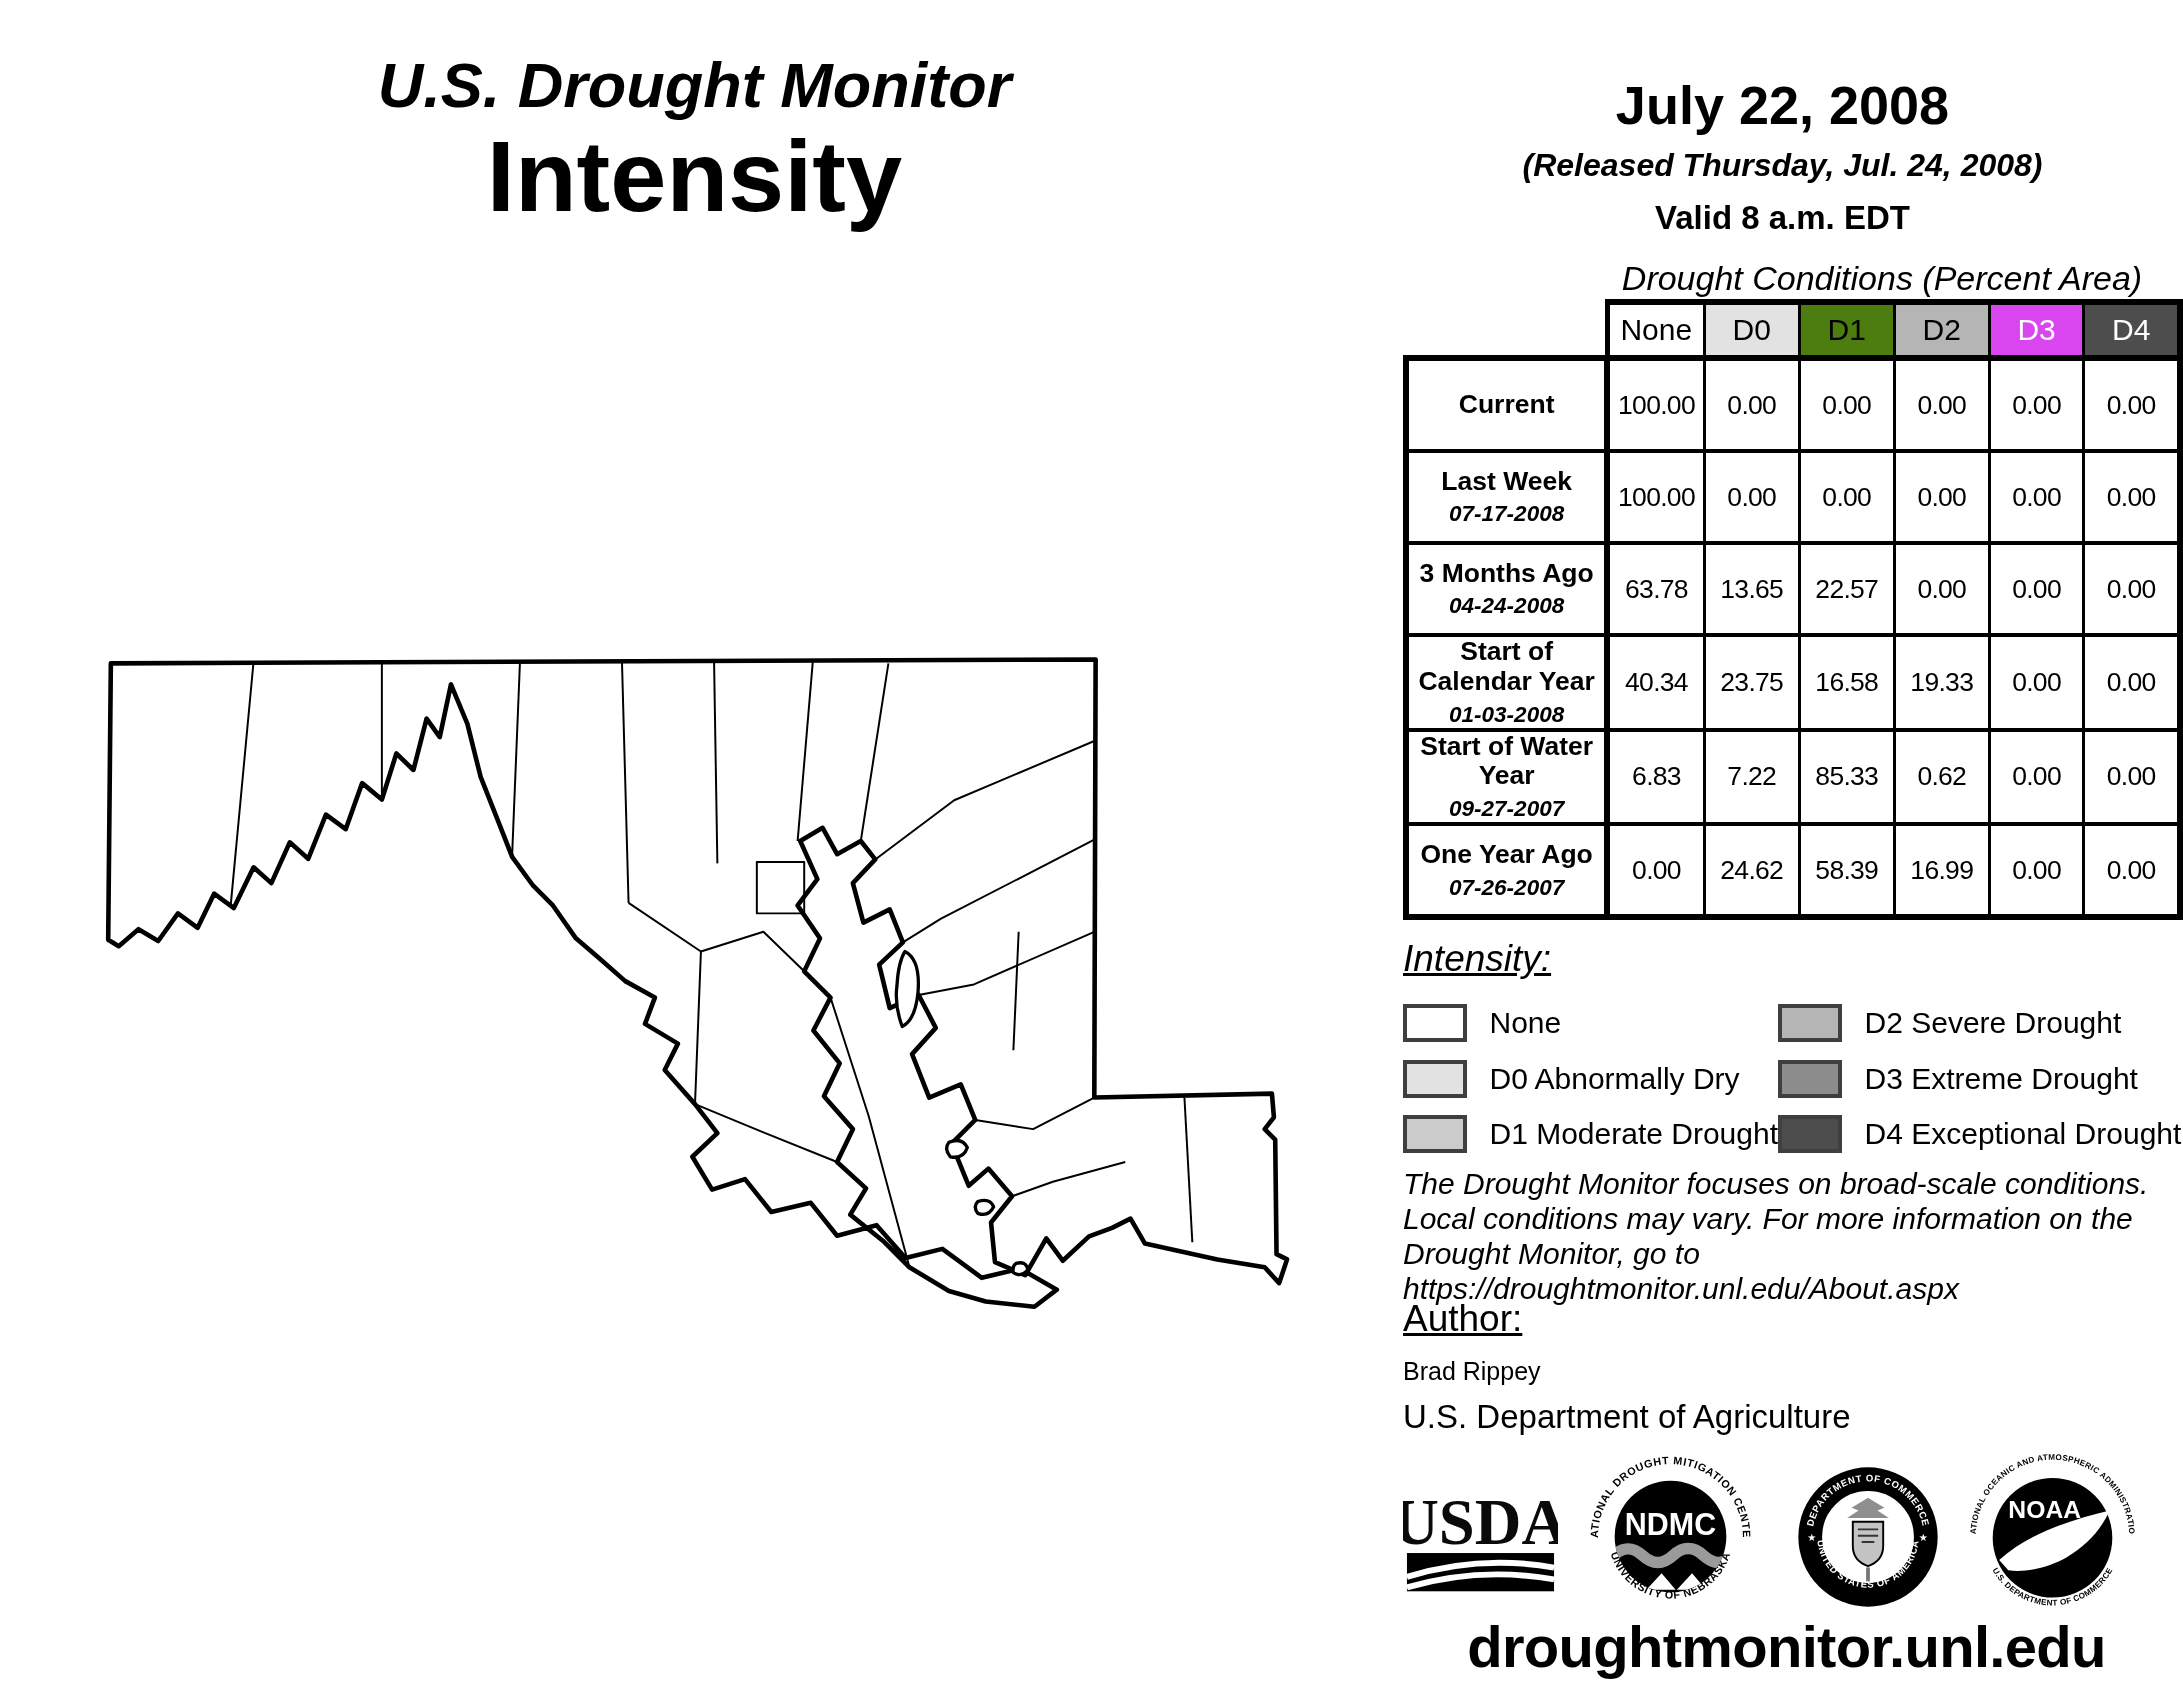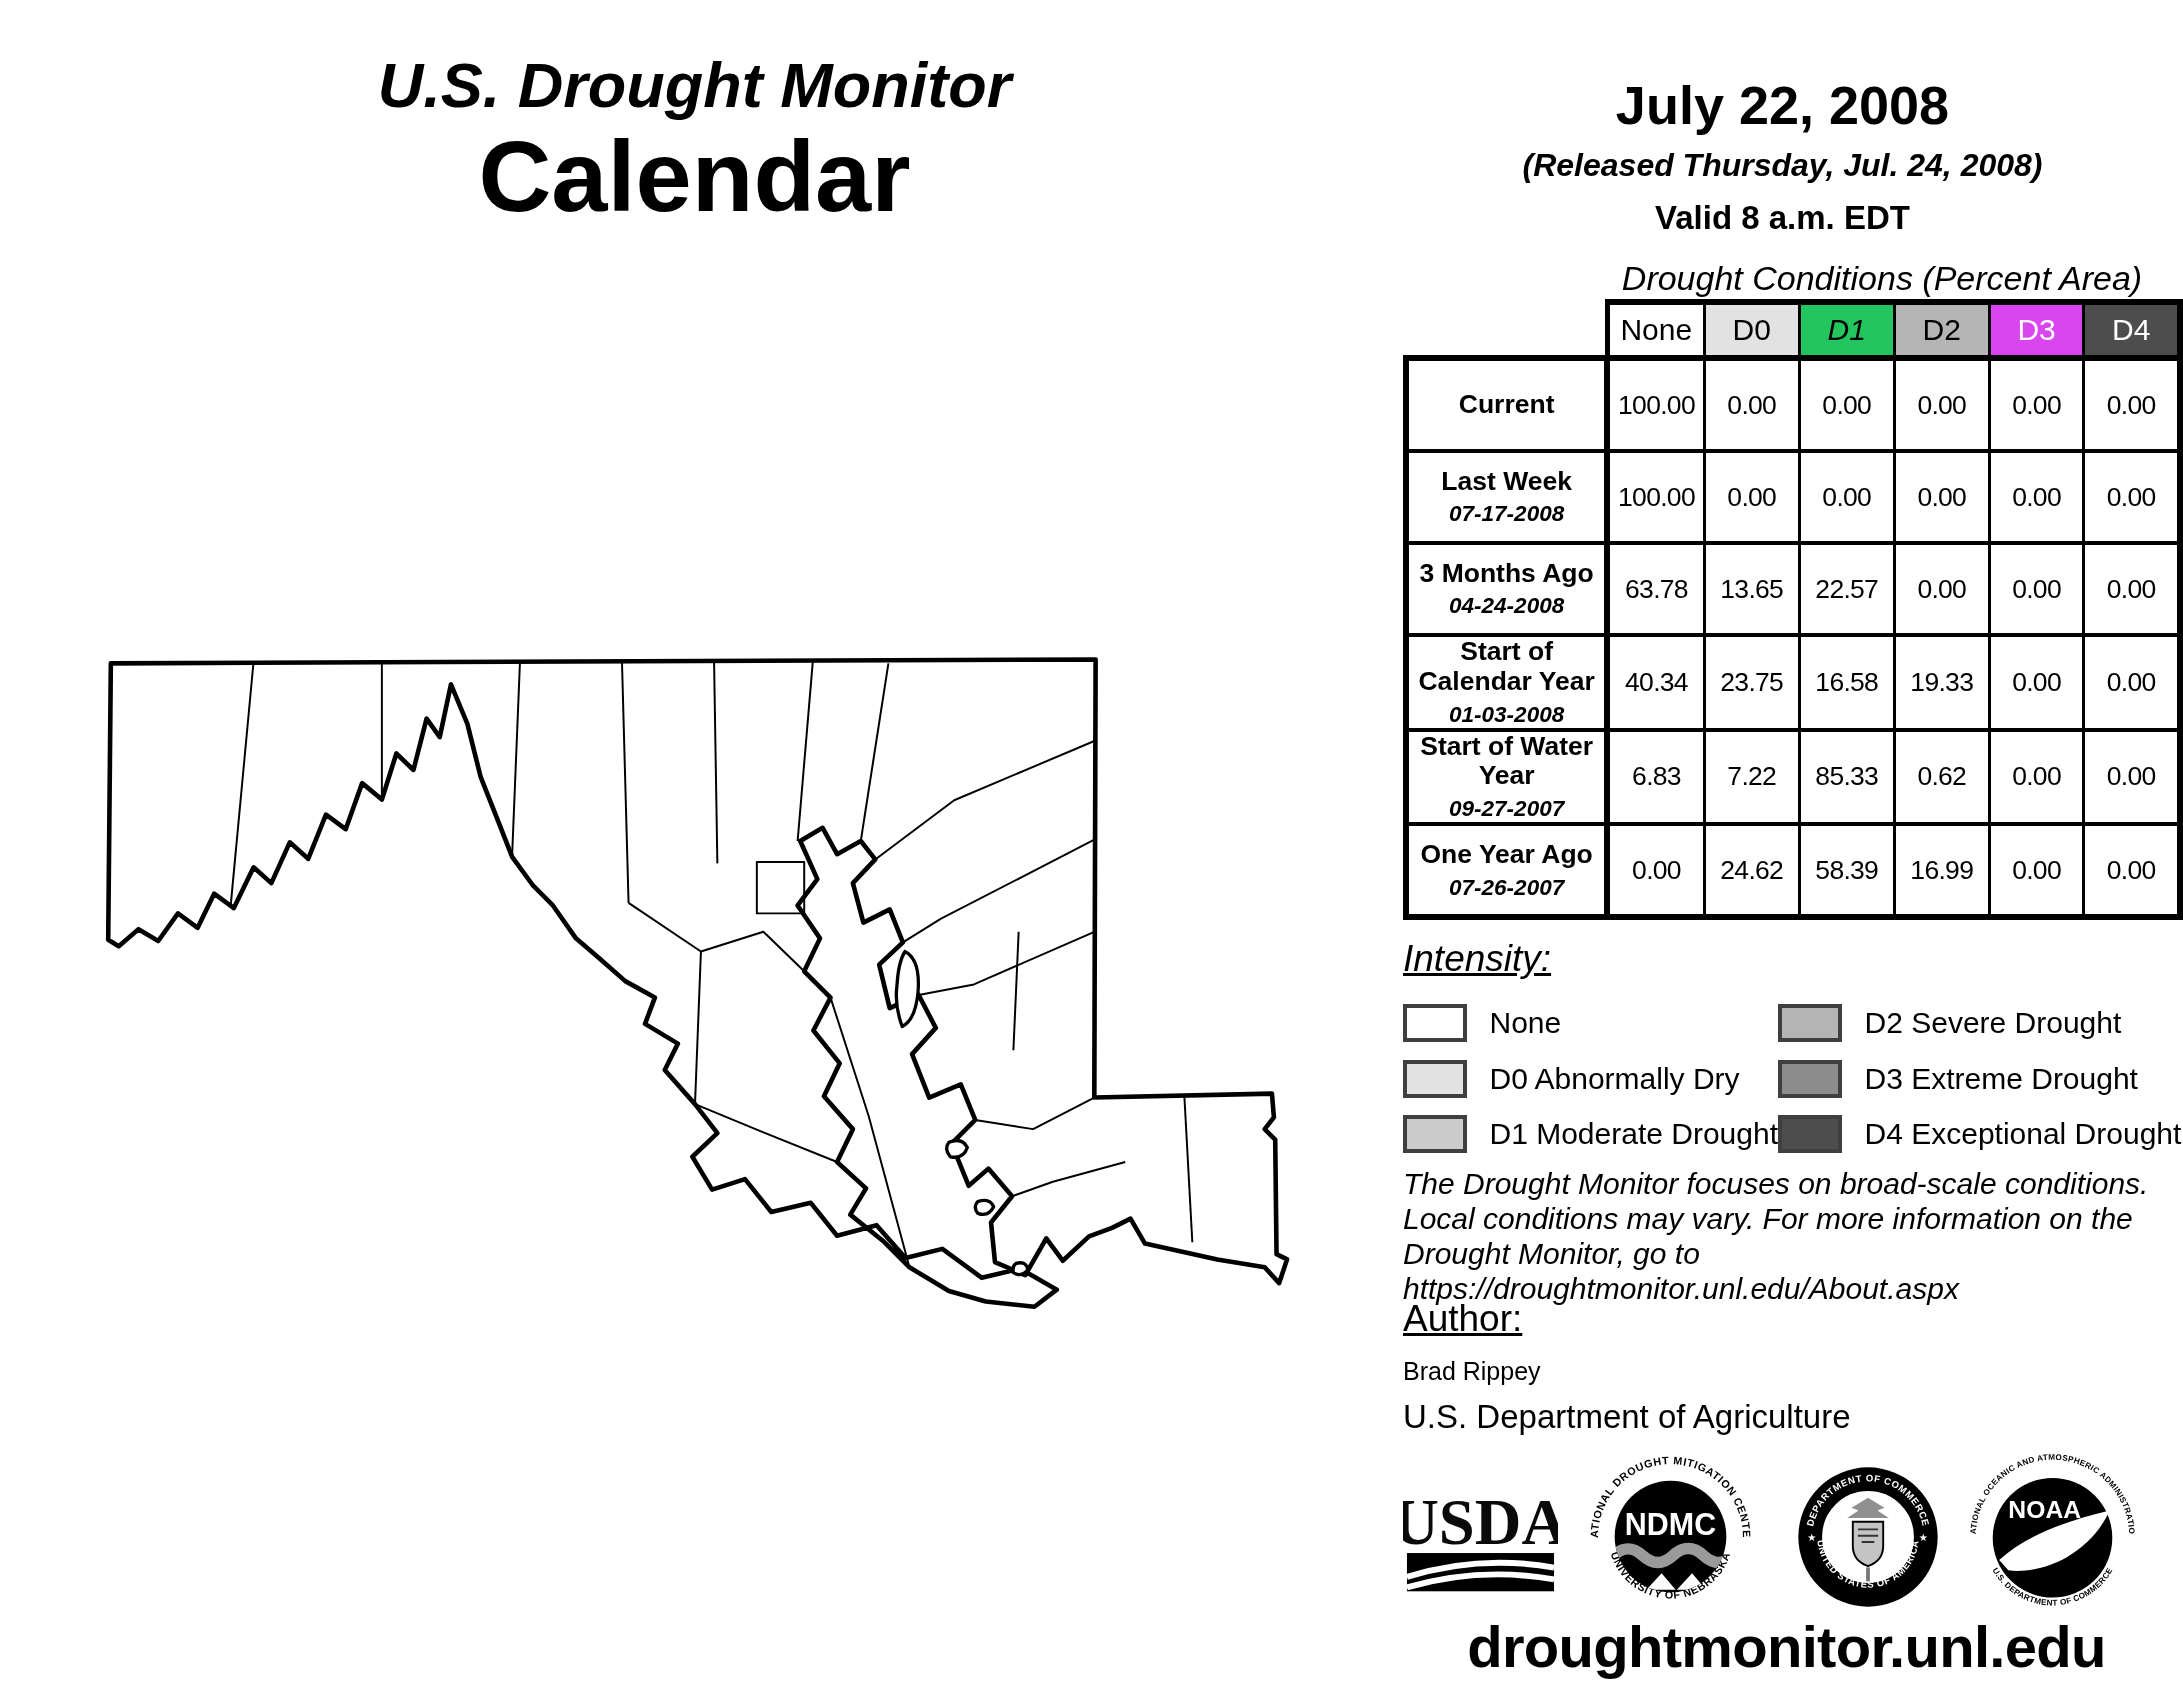--- a/index.html
+++ b/index.html
@@ -69,38 +69,38 @@
   .county{fill:none;stroke:#000;stroke-width:3;stroke-linejoin:round;}
   .island{fill:#ffffff;stroke:#000;stroke-width:5;stroke-linejoin:round;}
 </style>
 </head>
 <body>
 
 <div class="page">
 
   <div class="abs title-block">
     <div class="main-title">U.S. Drought Monitor</div>
-    <div class="state-title">Calendar</div>
+    <div class="state-title">Intensity</div>
   </div>
 
   <div class="abs date-block">
     <div class="map-date">July 22, 2008</div>
     <div class="released">(Released Thursday, Jul. 24, 2008)</div>
     <div class="valid">Valid 8 a.m. EDT</div>
   </div>
 
   <div class="abs tbl-title">Drought Conditions (Percent Area)</div>
 
   <table class="abs dm-table" style="left:1403px;top:299px;">
     <tbody>
         <tr>
       <td class="corner"></td>
       <th class="hdr first" style="background-color: rgb(255, 255, 255);">None</th>
       <th class="hdr" style="background-color: rgb(226, 226, 226);">D0</th>
-      <th class="hdr" style="background-color: #22c55e; font-style: italic;">D1</th>
+      <th class="hdr" style="background-color: #4d7c0f;">D1</th>
       <th class="hdr" style="background-color: rgb(181, 181, 181);">D2</th>
       <th class="hdr dark" style="background-color: #d946ef;">D3</th>
       <th class="hdr dark last" style="background-color: rgb(77, 77, 77);">D4</th>
     </tr>
     <tr class="top-row">
       <th class="rl">
             <div class="rl-label">Current</div>
           </th>
       <td class="val">100.00</td>
       <td class="val">0.00</td>

